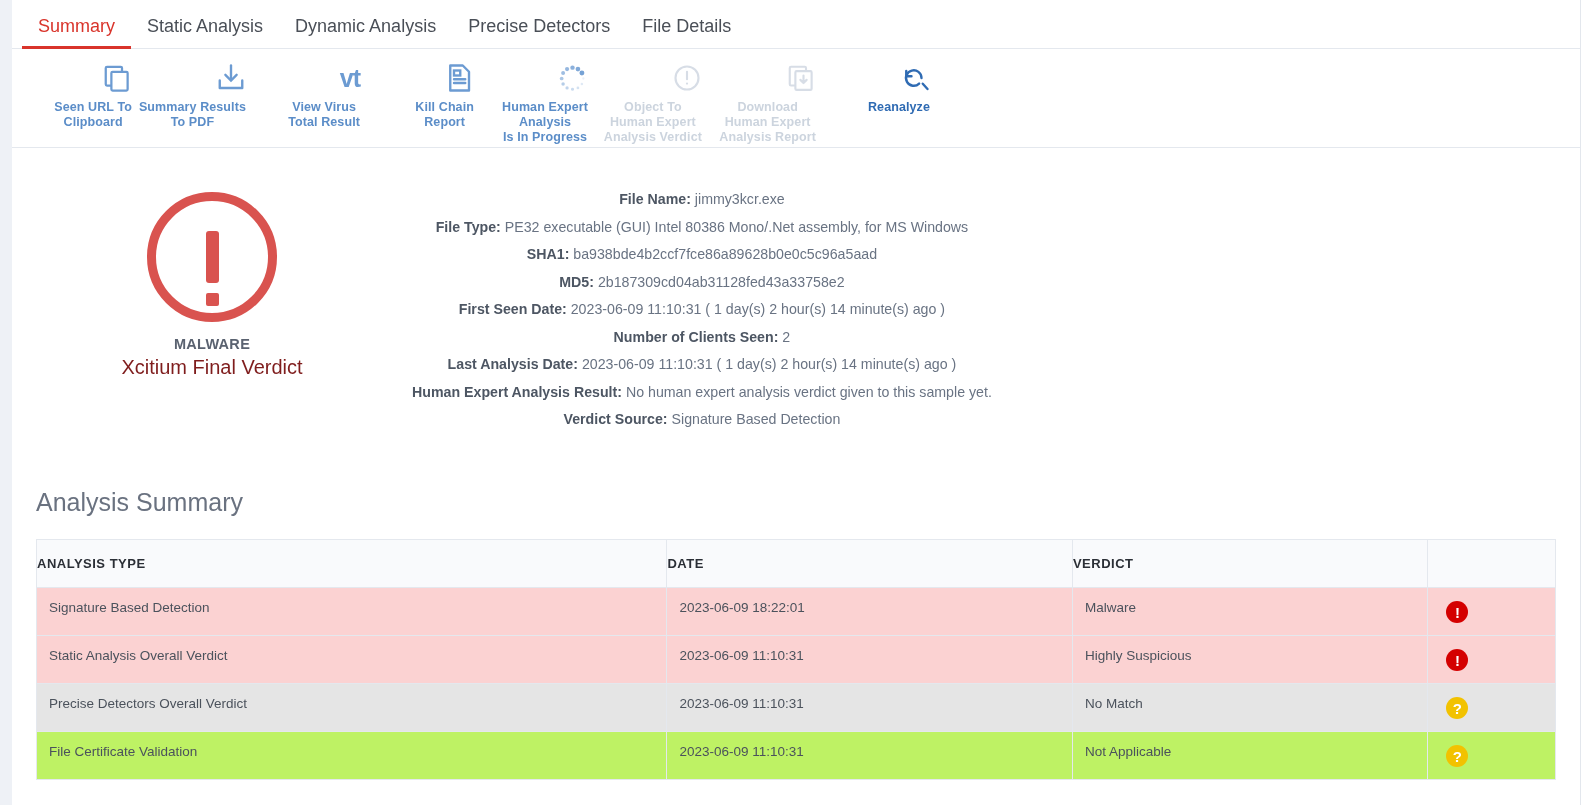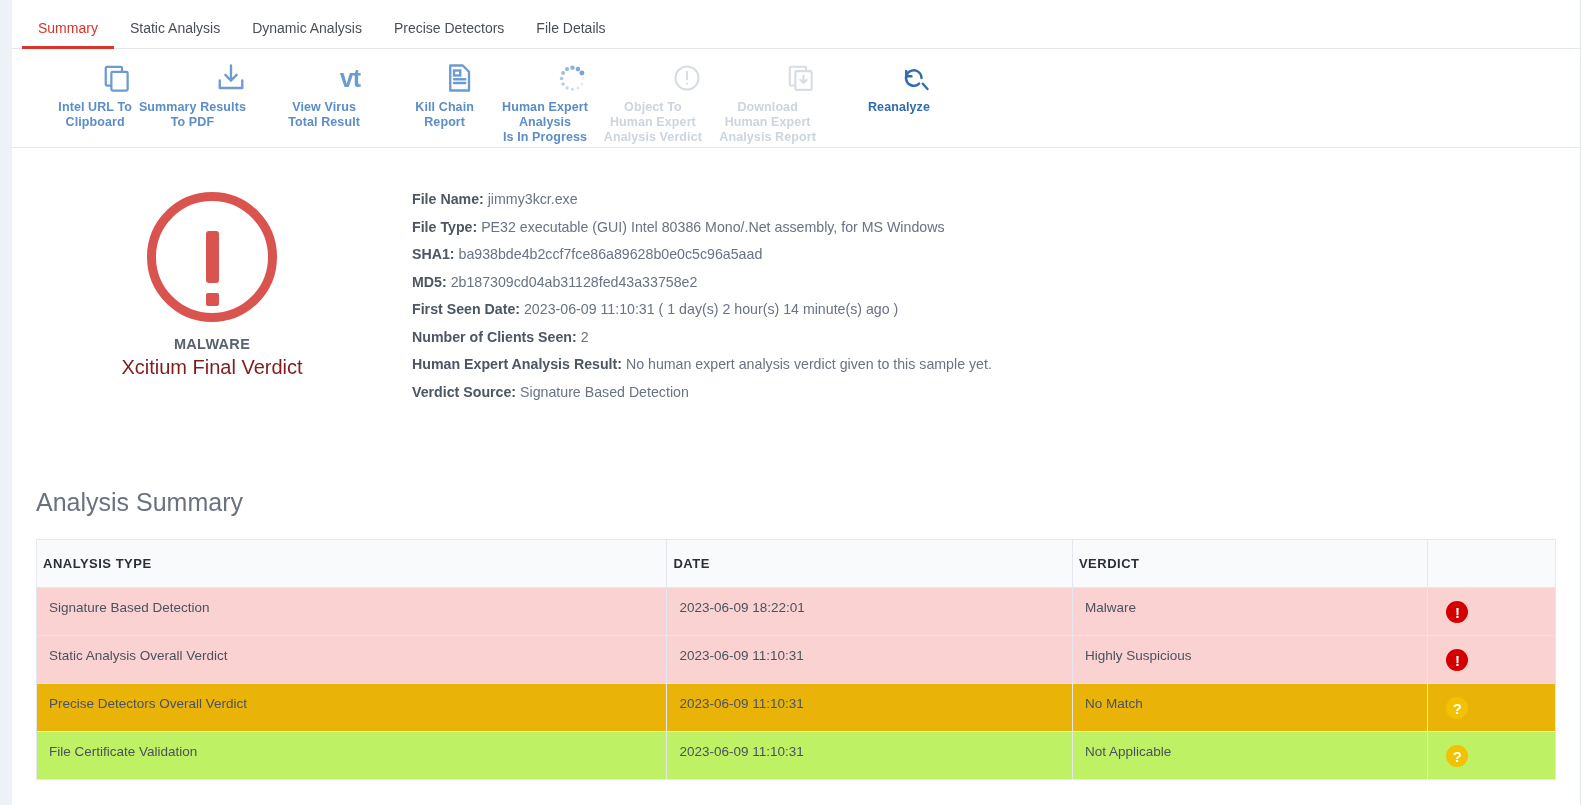--- a/index.html
+++ b/index.html
@@ -28,21 +28,21 @@
   .tabbar {
     display: flex;
     align-items: flex-end;
     height: 49px;
     border-bottom: 1px solid #e4e8ee;
     padding-left: 10px;
     background: #fff;
   }
   .tab {
     position: relative;
-    font-size: 14px;
+    font-size: 18px;
     color: #4a4f57;
     padding: 0 16px 13px 16px;
     cursor: pointer;
     white-space: nowrap;
     line-height: 1;
   }
   .tab.active { color: #d9342b; }
   .tab.active::after {
     content: "";
     position: absolute;
@@ -141,20 +141,21 @@
   }
   .verdict-sub {
     font-size: 20px;
     color: #7f1d1d;
   }
 
   .fileinfo {
     padding-top: 3px;
     font-size: 14.2px;
     color: #5f6875;
+    text-align: center;
   }
   .inforow {
     margin-bottom: 10.5px;
     line-height: 17px;
     white-space: nowrap;
   }
   .infolabel {
     font-weight: bold;
     color: #4d5663;
   }
@@ -175,39 +176,39 @@
     table-layout: fixed;
     border: 1px solid #e4e8ee;
   }
   thead th {
     background: #f9fafc;
     text-align: left;
     font-size: 13px;
     font-weight: bold;
     color: #2b2f36;
     letter-spacing: .5px;
-    padding: 16px 0 16px 6px;
+    padding: 16px 0 16px 0;
     border-bottom: 1px solid #e4e8ee;
     border-right: 1px solid #e4e8ee;
     height: 45px;
   }
   thead th:last-child { border-right: none; }
   tbody td {
     font-size: 13.5px;
     color: #4b525c;
     padding: 12px 0 12px 12px;
     height: 45px;
     vertical-align: top;
     border-bottom: 1px solid #e4e8ee;
     border-right: 1px solid #e4e8ee;
   }
   tbody td:last-child { border-right: none; }
   tbody tr:last-child td { border-bottom: none; }
   tbody tr.danger td { background: #fbd2d2; }
-  tbody tr.normal td { background: #eab308; }
+  tbody tr.normal td { background: #e5e5e5; }
   tbody tr.plain td { background: #bef264; }
   .col-type { width: 41.5%; }
   .col-date { width: 26.7%; }
   .col-verdict { width: 23.4%; }
   .col-icon { width: 8.4%; }
 
   .badge {
     width: 22px; height: 22px;
     border-radius: 50%;
     display: inline-flex;
@@ -238,21 +239,21 @@
       </div>
 
   <div class="toolbar" id="toolbar">
         <div class="tool">
           <div class="ticon">
             <svg width="30" height="30" viewBox="0 0 24 24" fill="none" stroke="#6c9bd2" stroke-width="1.8">
         <rect x="3" y="3" width="13" height="15" rx="1"></rect>
               <rect x="7.5" y="7" width="13" height="15" rx="1" fill="#fff"></rect>
             </svg>
           </div>
-          <div class="tlabel"><span>Intel URL To</span><br><span>Clipboard</span><br></div>
+          <div class="tlabel"><span>Seen URL To</span><br><span>Clipboard</span><br></div>
         </div>
         <div class="tool">
           <div class="ticon">
             <svg width="30" height="30" viewBox="0 0 24 24" fill="none" stroke="#6c9bd2" stroke-width="1.9" stroke-linecap="round">
         <path d="M12 2v11"></path>
               <path d="M7.5 9.5 12 14l4.5-4.5"></path>
               <path d="M3 14v6h18v-6" stroke-linejoin="round"></path>
             </svg>
           </div>
           <div class="tlabel"><span>Summary Results</span><br><span>To PDF</span><br></div>
@@ -332,20 +333,21 @@
       <div class="verdict-title">MALWARE</div>
       <div class="verdict-sub">Xcitium Final Verdict</div>
     </div>
     <div class="fileinfo" id="fileinfo">
           <div class="inforow"><span class="infolabel">File Name:</span>  <span class="infoval">jimmy3kcr.exe</span></div>
           <div class="inforow"><span class="infolabel">File Type:</span>  <span class="infoval">PE32 executable (GUI) Intel 80386 Mono/.Net assembly, for MS Windows</span></div>
           <div class="inforow"><span class="infolabel">SHA1:</span>  <span class="infoval">ba938bde4b2ccf7fce86a89628b0e0c5c96a5aad</span></div>
           <div class="inforow"><span class="infolabel">MD5:</span>  <span class="infoval">2b187309cd04ab31128fed43a33758e2</span></div>
           <div class="inforow"><span class="infolabel">First Seen Date:</span>  <span class="infoval">2023-06-09 11:10:31 ( 1 day(s) 2 hour(s) 14 minute(s) ago )</span></div>
           <div class="inforow"><span class="infolabel">Number of Clients Seen:</span>  <span class="infoval">2</span></div>
+          <div class="inforow"><span class="infolabel">Last Analysis Date:</span>  <span class="infoval">2023-06-09 11:10:31 ( 1 day(s) 2 hour(s) 14 minute(s) ago )</span></div>
           <div class="inforow"><span class="infolabel">Human Expert Analysis Result:</span>  <span class="infoval">No human expert analysis verdict given to this sample yet.</span></div>
           <div class="inforow"><span class="infolabel">Verdict Source:</span>  <span class="infoval">Signature Based Detection</span></div>
         </div>
   </div>
 
   <h2 class="section-title">Analysis Summary</h2>
   <div class="tablewrap">
     <table>
       <thead>
         <tr>

